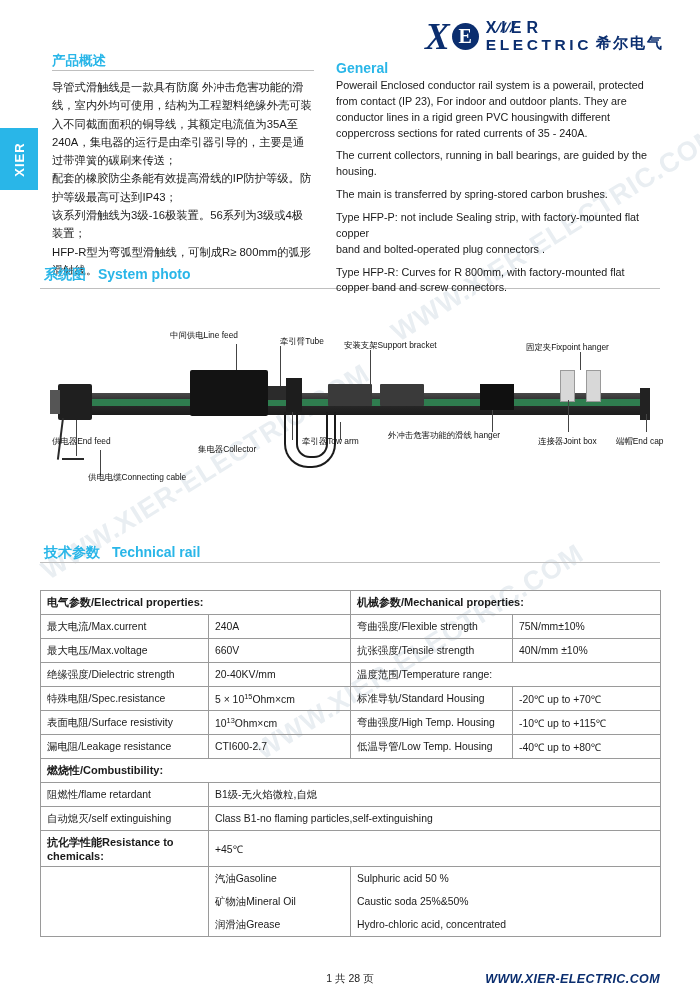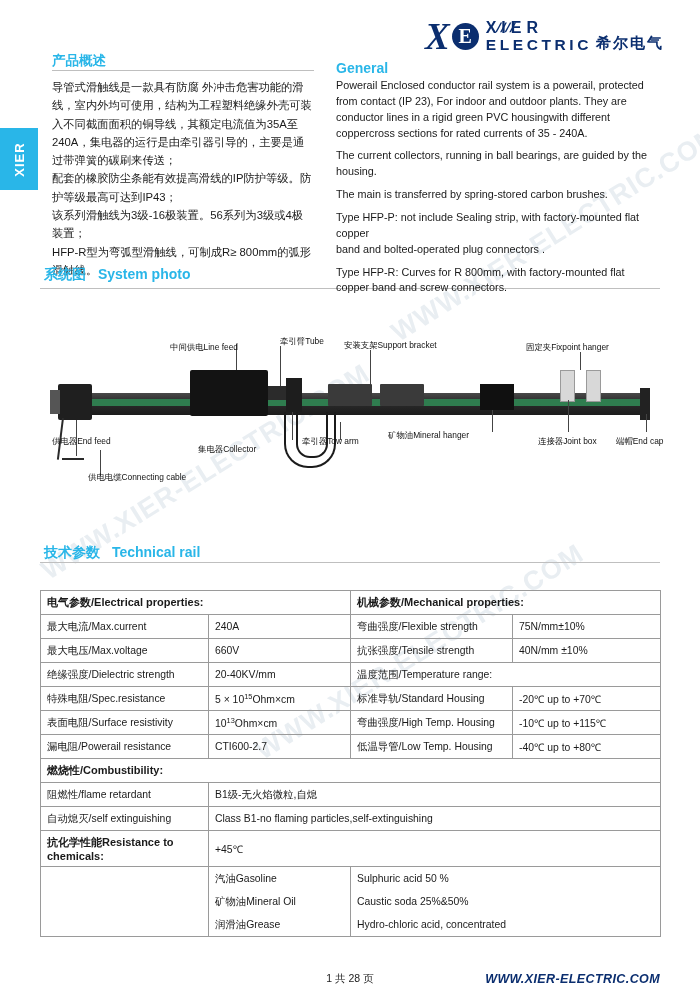--- a/index.html
+++ b/index.html
@@ -403,28 +403,28 @@
     <div class="lead" style="left:330px; top:50px; height:34px;"></div>
     <div class="lead" style="left:540px; top:52px; height:18px;"></div>
     <div class="lead" style="left:36px; top:120px; height:36px;"></div>
     <div class="lead" style="left:252px; top:112px; height:28px;"></div>
     <div class="lead" style="left:300px; top:122px; height:18px;"></div>
     <div class="lead" style="left:452px; top:110px; height:22px;"></div>
     <div class="lead" style="left:528px; top:100px; height:32px;"></div>
     <div class="lead" style="left:606px; top:114px; height:18px;"></div>
     <div class="lead" style="left:60px; top:150px; height:26px;"></div>
 
-    <div class="lbl" style="left:130px; top:42px;">中间供电Line feed</div>
+    <div class="lbl" style="left:130px; top:30px;">中间供电Line feed</div>
     <div class="lbl" style="left:240px; top:36px;">牵引臂Tube</div>
     <div class="lbl" style="left:304px; top:40px;">安装支架Support bracket</div>
     <div class="lbl" style="left:486px; top:42px;">固定夹Fixpoint hanger</div>
     <div class="lbl" style="left:12px; top:136px;">供电器End feed</div>
     <div class="lbl" style="left:158px; top:144px;text-align:right;">集电器Collector</div>
     <div class="lbl" style="left:262px; top:136px;">牵引器Tow arm</div>
-    <div class="lbl" style="left:348px; top:130px;">矿物油Mineral hanger</div>
+    <div class="lbl" style="left:348px; top:130px;">外冲击危害功能的滑线 hanger</div>
     <div class="lbl" style="left:498px; top:136px;">连接器Joint box</div>
     <div class="lbl" style="left:576px; top:136px;">端帽End cap</div>
     <div class="lbl" style="left:48px; top:172px;">供电电缆Connecting cable</div>
   </div>
 
   <div class="sec-title" style="left:44px; top:544px; font-size:14px;">
     <span>技术参数</span>
     <span class="en">Technical rail</span>
   </div>
   <div class="rule" style="left:40px; top:562px; width:620px;"></div>
@@ -469,21 +469,21 @@
         </tr>
         <tr>
           <td>表面电阻/Surface resistivity</td>
           <td>
             <span>10</span><span class="sup">13</span><span>Ohm×cm</span>
           </td>
           <td>弯曲强度/High Temp. Housing</td>
           <td>-10℃ up to +115℃</td>
         </tr>
         <tr>
-          <td>漏电阻/Powerail resistance</td>
+          <td>漏电阻/Leakage resistance</td>
           <td>CTI600-2.7</td>
           <td>低温导管/Low Temp. Housing</td>
           <td>-40℃ up to +80℃</td>
         </tr>
         <tr>
           <td class="hd" colspan="4">燃烧性/Combustibility:</td>
         </tr>
         <tr>
           <td>阻燃性/flame retardant</td>
           <td colspan="3">B1级-无火焰微粒,自熄</td>

